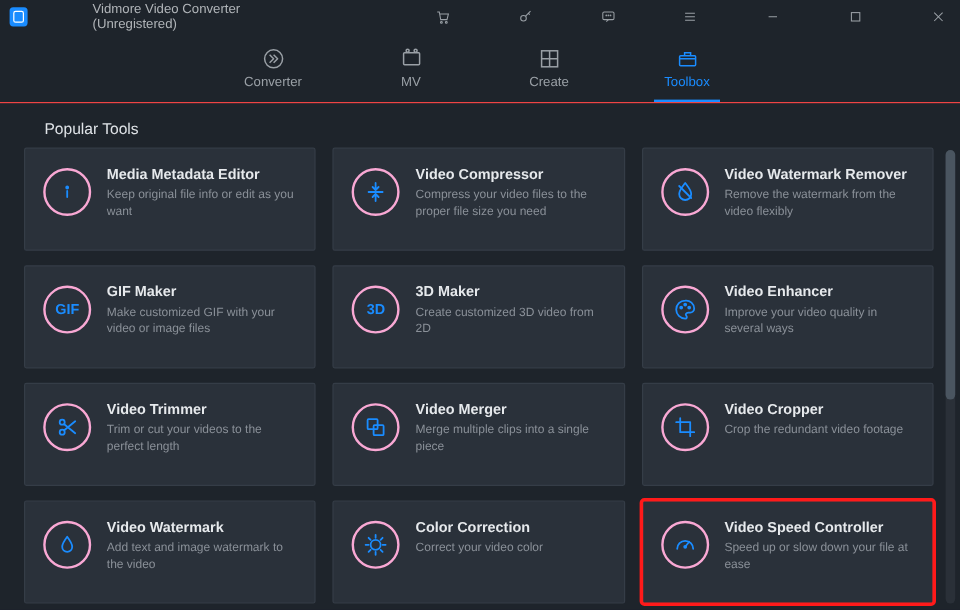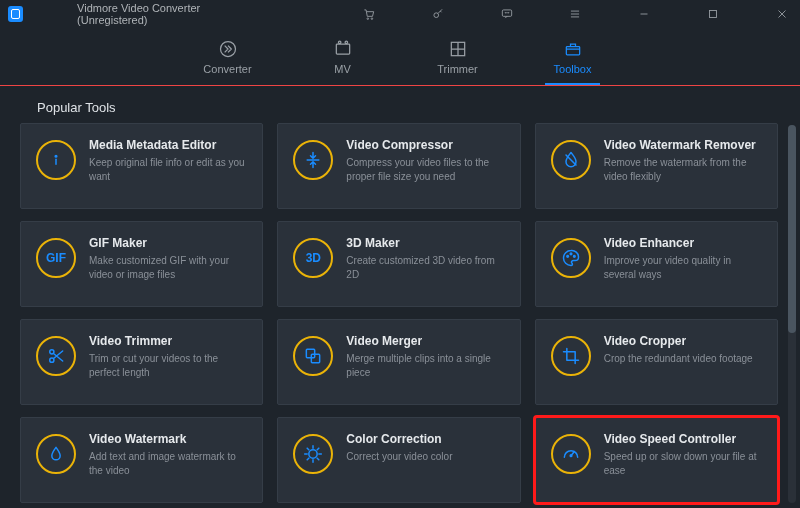--- a/index.html
+++ b/index.html
@@ -17,21 +17,21 @@
   .tab .tab-ico svg { stroke: currentColor; fill: none; stroke-width: 1.5; }
   .section-title { padding: 14px 37px 8px; font-size: 13px; color: #dfe3e7; }
   .grid-wrap { display:flex; }
   .grid { flex:1; display: grid; grid-template-columns: repeat(3, 1fr); gap: 12px 14px; padding: 0 10px 14px 20px; }
   .scrollbar { width: 8px; margin: 2px 4px 14px 0; display:flex; flex-direction:column; }
   .scroll-track { flex:1; background:#2a3038; border-radius:4px; position:relative; }
   .scroll-thumb { position:absolute; left:0; right:0; top:0; height:55%; background:#4a5560; border-radius:4px; }
   .card { background: #2a313a; border: 1px solid #353d47; border-radius: 2px; padding: 14px 12px 14px 14px; display: flex; gap: 12px; cursor: pointer; min-height: 86px; }
   .card.highlight { outline: 3px solid #ff1a1a; outline-offset: -1px; box-shadow: 0 0 0 6px rgba(255,0,0,0.0); }
   .card .ico-wrap { flex: 0 0 42px; display:flex; align-items:flex-start; justify-content:center; margin-top:2px; }
-  .card .ico { width: 40px; height: 40px; border: 2px solid #eab308; border-radius: 50%; display: flex; align-items: center; justify-content: center; }
+  .card .ico { width: 40px; height: 40px; border: 2px solid #f9a8d4; border-radius: 50%; display: flex; align-items: center; justify-content: center; }
   .card .ico svg { stroke:#1a8cff; fill:none; stroke-width:1.8; }
   .card .ico .txt { color:#1a8cff; font-weight:600; font-size:12px; }
   .card .txts { flex:1; min-width:0; }
   .card .ttl { font-size: 12px; font-weight: 600; color: #e6e9ec; margin-bottom: 4px; }
   .card .desc { font-size: 10px; line-height: 1.35; color: #8a9098; }
 </style>
 </head>
 <body>
 
 <div class="titlebar">
@@ -102,21 +102,21 @@
       </span>
     <span>MV</span>
   </div>
   <div class="tab">
     <span class="tab-ico">
         <svg viewBox="0 0 24 24">
           <rect x="4" y="4" width="16" height="16"></rect>
           <path d="M12 4v16M4 12h16"></path>
         </svg>
       </span>
-    <span>Trimmer</span>
+    <span>Create</span>
   </div>
   <div class="tab active">
     <span class="tab-ico">
         <svg viewBox="0 0 24 24">
           <rect x="4" y="9" width="16" height="10" rx="1"></rect>
           <path d="M4 12h16M9 9V6h6v3"></path>
         </svg>
       </span>
     <span>Toolbox</span>
   </div>

